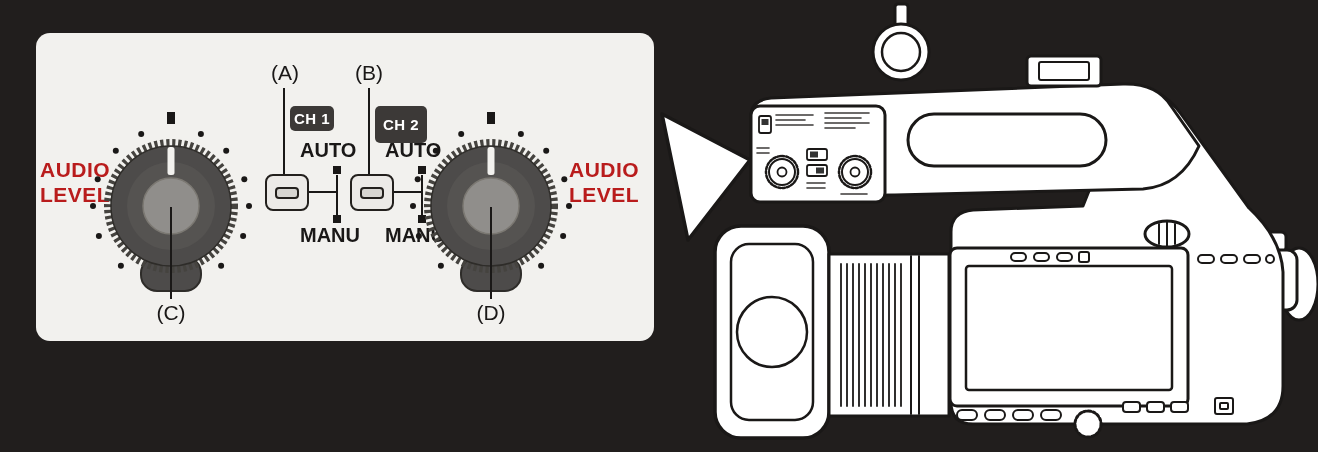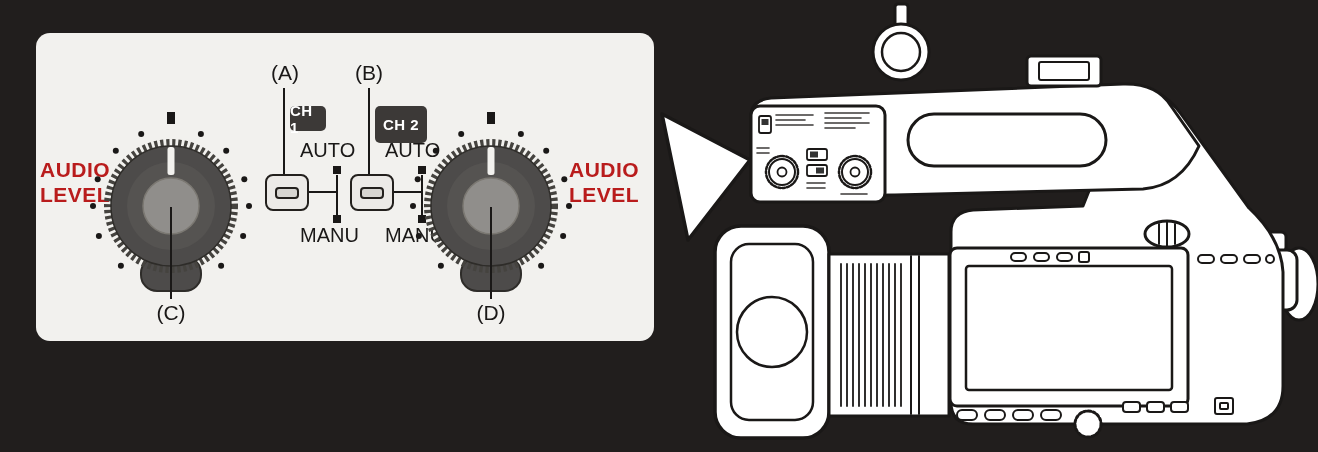--- a/index.html
+++ b/index.html
@@ -6,21 +6,21 @@
   html,body { background:#211e1d; }
   body { font-family:"Liberation Sans", sans-serif; color:#1a1817; }
   .stage { position:relative; width:1318px; height:452px; background:#211e1d; overflow:hidden; }
   .abs { position:absolute; }
   .inset { position:absolute; left:36px; top:33px; width:618px; height:308px;
            background:#f2f1ee; border-radius:14px; }
   .audio-label { font-weight:bold; font-size:21px; line-height:25px; letter-spacing:.5px;
                  text-align:left; color:#b91c1c; }
   .audio-label span { display:block; }
   .callout { font-size:21px; font-weight:400; text-align:center; color:#1a1817; }
-  .lbl { font-weight:normal; font-size:20px; color:#1a1817; }
+  .lbl { font-weight:bold; font-size:20px; color:#1a1817; }
   .vline { width:2px; background:#1a1817; }
   .hline { height:2px; background:#1a1817; }
   .badge { background:#3c3937; color:#ffffff; font-weight:bold; font-size:15px;
            border-radius:5px; display:flex; align-items:center; justify-content:center;
            letter-spacing:.5px; }
   .switch { background:#eceae7; border:2.5px solid #23201d; border-radius:8px; }
   .switch-knob { position:absolute; background:#d7d5d1; border:2px solid #23201d; border-radius:4px; }
   .sq { width:8px; height:8px; background:#1a1817; }
 </style>
 </head>
@@ -58,21 +58,21 @@
           <circle cx="44.9" cy="154.7" r="3"></circle>
       </g>
     </svg>
 
     <div class="abs vline" style="left:134px;top:174px;height:92px;"></div>
     <div class="abs callout" style="left:104px;top:268px;width:62px;">(C)</div>
 
     <div class="abs callout" style="left:218px;top:28px;width:62px;">(A)</div>
     <div class="abs vline" style="left:247px;top:55px;height:86px;"></div>
 
-    <div class="abs badge" style="left:254px;top:73px;width:36px;height:25px;">CH 1</div>
+    <div class="abs badge" style="left:254px;top:73px;width:44px;height:25px;">CH 1</div>
     <div class="abs lbl" style="left:264px;top:106px;width:72px;">AUTO</div>
     <div class="abs switch" style="left:229px;top:141px;width:44px;height:37px;">
       <div class="switch-knob" style="left:8px;top:11px;width:24px;height:12px;"></div>
     </div>
     <div class="abs hline" style="left:273px;top:158px;width:29px;"></div>
     <div class="abs vline" style="left:300px;top:142px;height:40px;"></div>
     <div class="abs sq" style="left:297px;top:133px;"></div>
     <div class="abs sq" style="left:297px;top:182px;"></div>
     <div class="abs lbl" style="left:264px;top:191px;width:72px;">MANU</div>
 

